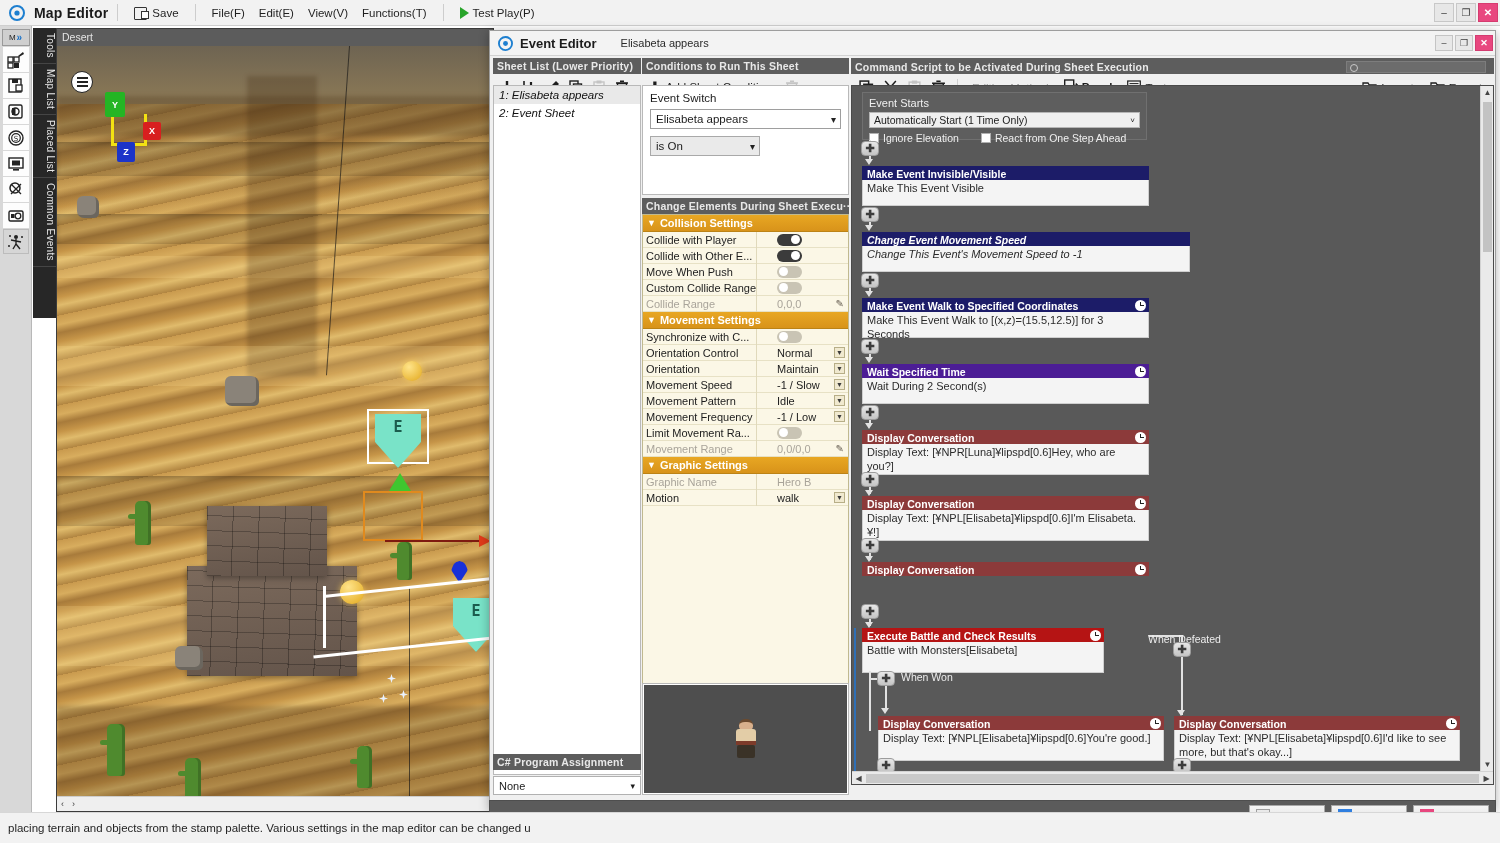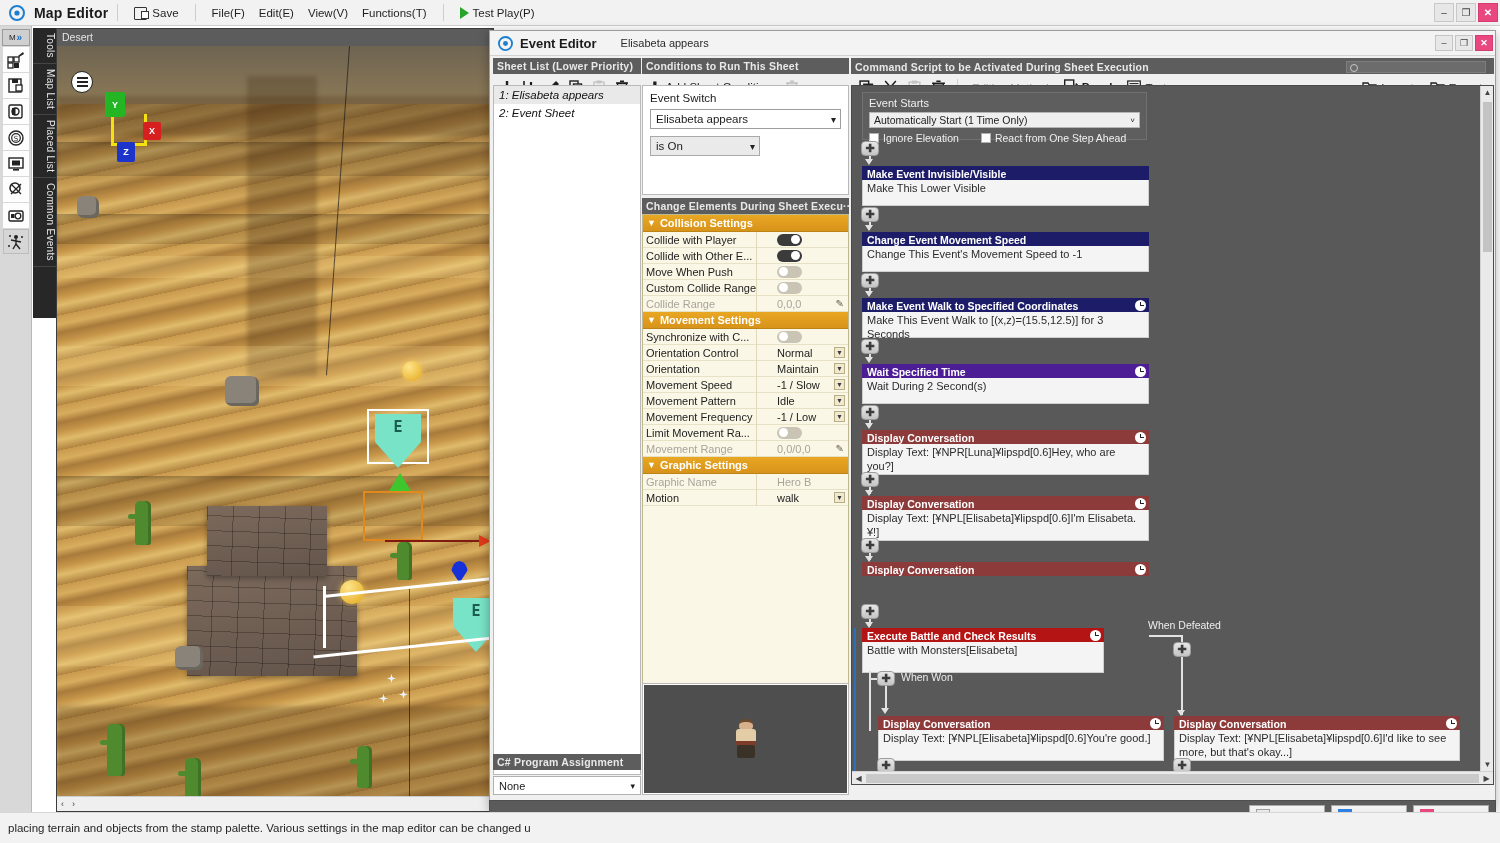--- a/index.html
+++ b/index.html
@@ -937,27 +937,27 @@
         </div>
 
         <div class="conn v" style="left:17px;top:54px;height:20px;"></div>
         <div class="plus-node" style="left:9px;top:55px;">✚</div>
         <div class="arrowhead" style="left:13px;top:73px;"></div>
 
         <div class="ep navy" style="left:10px;top:80px;width:287px;">
           <div class="ep-hdr">
             <span>Make Event Invisible/Visible</span>
           </div>
-          <div class="ep-body" style="height:26px;">Make This Lower Visible</div>
+          <div class="ep-body" style="height:26px;">Make This Event Visible</div>
         </div>
         <div class="conn v" style="left:17px;top:121px;height:19px;"></div>
         <div class="plus-node" style="left:9px;top:121px;">✚</div>
         <div class="arrowhead" style="left:13px;top:139px;"></div>
 
-        <div class="ep navy" style="left:10px;top:146px;width:287px;">
+        <div class="ep navy" style="left:10px;top:146px;width:328px;font-style:italic;">
           <div class="ep-hdr">
             <span>Change Event Movement Speed</span>
           </div>
           <div class="ep-body" style="height:26px;">Change This Event's Movement Speed to -1</div>
         </div>
         <div class="conn v" style="left:17px;top:187px;height:19px;"></div>
         <div class="plus-node" style="left:9px;top:187px;">✚</div>
         <div class="arrowhead" style="left:13px;top:205px;"></div>
 
         <div class="ep navy" style="left:10px;top:212px;width:287px;">
@@ -1017,21 +1017,21 @@
         <div class="ep red" style="left:10px;top:542px;width:242px;">
           <div class="ep-hdr">
             <span>Execute Battle and Check Results</span>
             <span class="clock"></span>
           </div>
           <div class="ep-body" style="height:31px;">Battle with Monsters[Elisabeta]</div>
         </div>
 
         <div class="conn h" style="left:297px;top:549px;width:34px;"></div>
         <div class="conn v" style="left:329px;top:549px;height:80px;"></div>
-        <div class="branch-lbl" style="left:296px;top:533px;">When Defeated</div>
+        <div class="branch-lbl" style="left:296px;top:547px;">When Defeated</div>
         <div class="plus-node" style="left:321px;top:556px;">✚</div>
         <div class="arrowhead" style="left:325px;top:624px;"></div>
 
         <div class="conn v" style="left:17px;top:585px;height:60px;"></div>
         <div class="conn h" style="left:17px;top:592px;width:18px;"></div>
         <div class="plus-node" style="left:25px;top:585px;">✚</div>
         <div class="branch-lbl" style="left:49px;top:585px;">When Won</div>
         <div class="conn v" style="left:33px;top:600px;height:24px;"></div>
         <div class="arrowhead" style="left:29px;top:622px;"></div>
 

